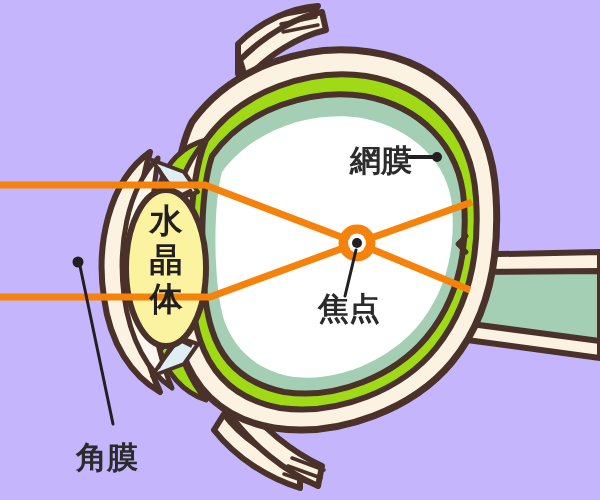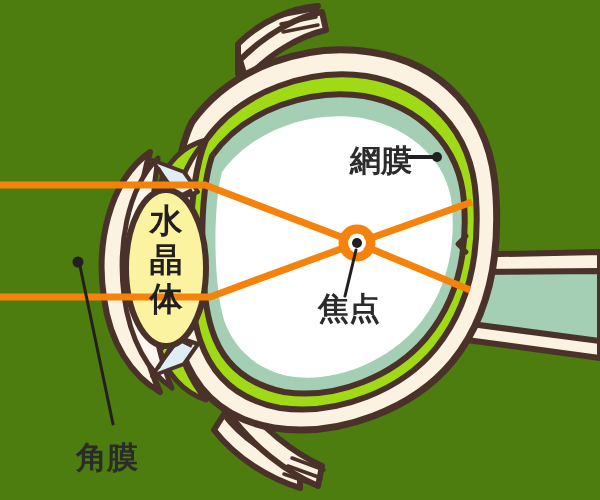--- a/index.html
+++ b/index.html
@@ -8,21 +8,21 @@
     padding: 0;
     background: #ffffff;
   }
   body {
     font-family: "DejaVu Sans", "Liberation Sans", sans-serif;
   }
   #diagram-root {
     position: relative;
     width: 600px;
     height: 500px;
-    background: #4d7c0f;
+    background: #c4b5fd;
     overflow: hidden;
     text-align: right;
   }
   #eye-svg {
     display: block;
     width: 600px;
     height: 500px;
   }
   .jp-label {
     font-family: "DejaVu Sans", "Liberation Sans", sans-serif;

